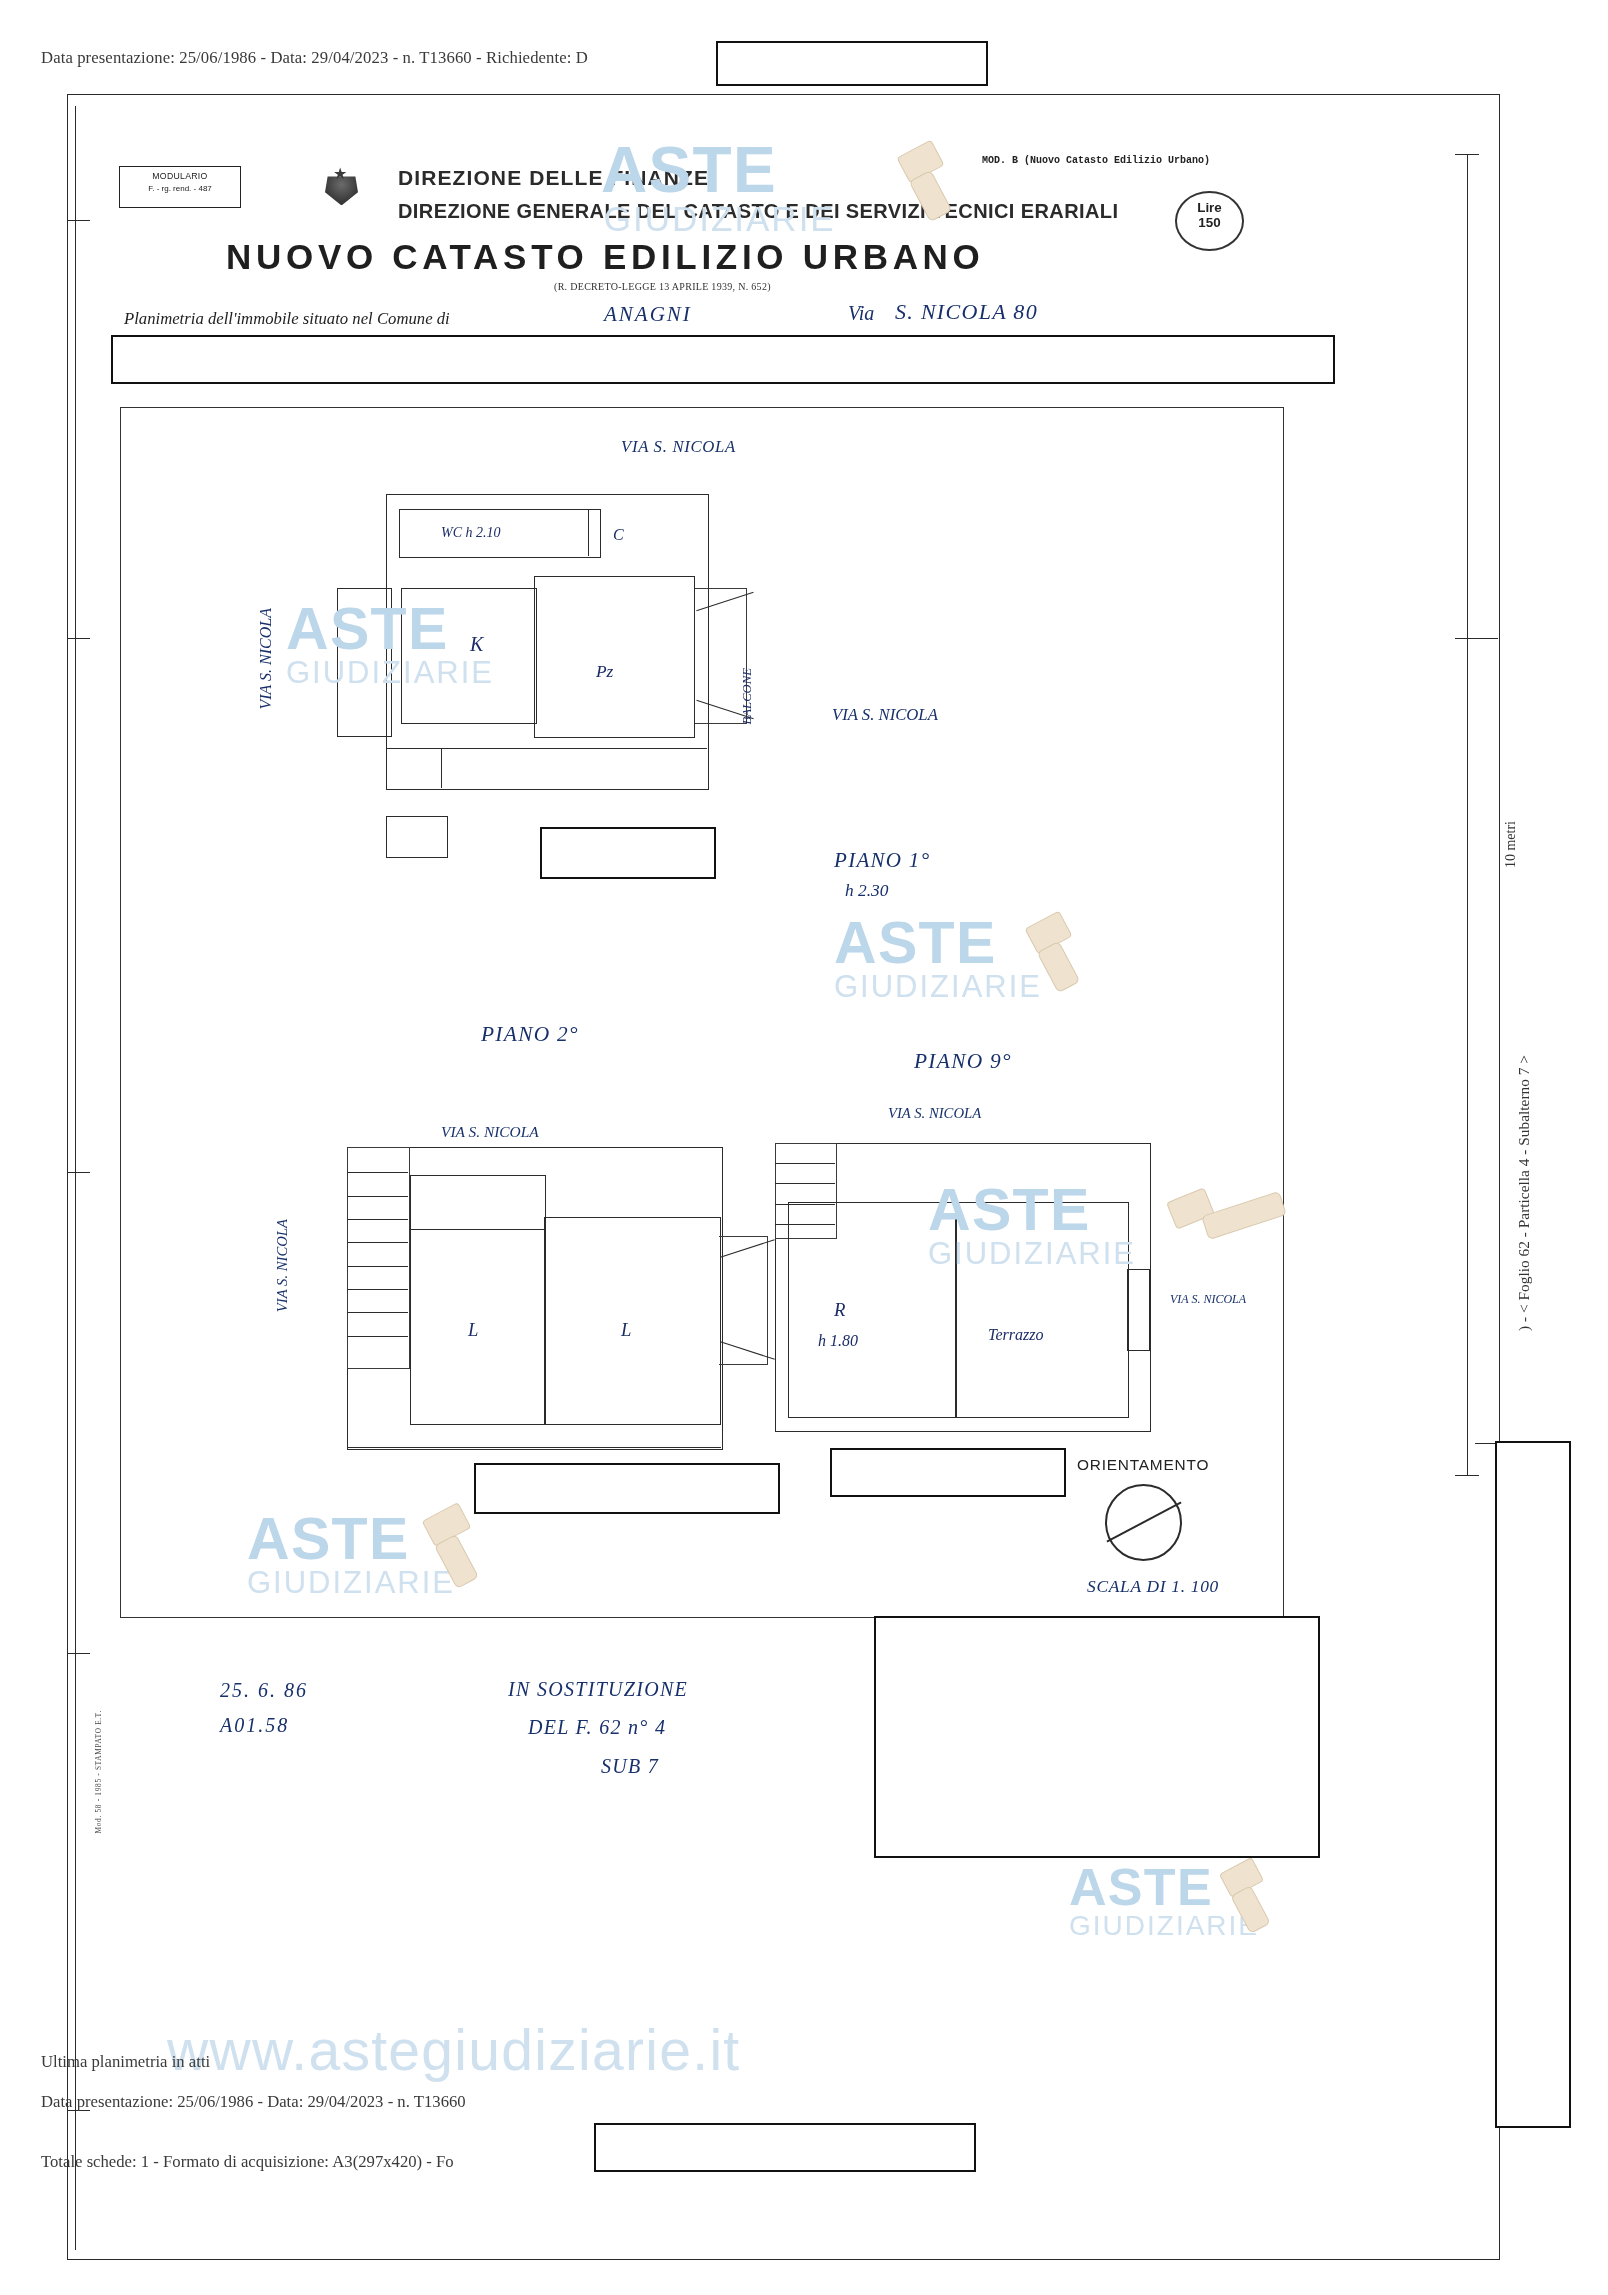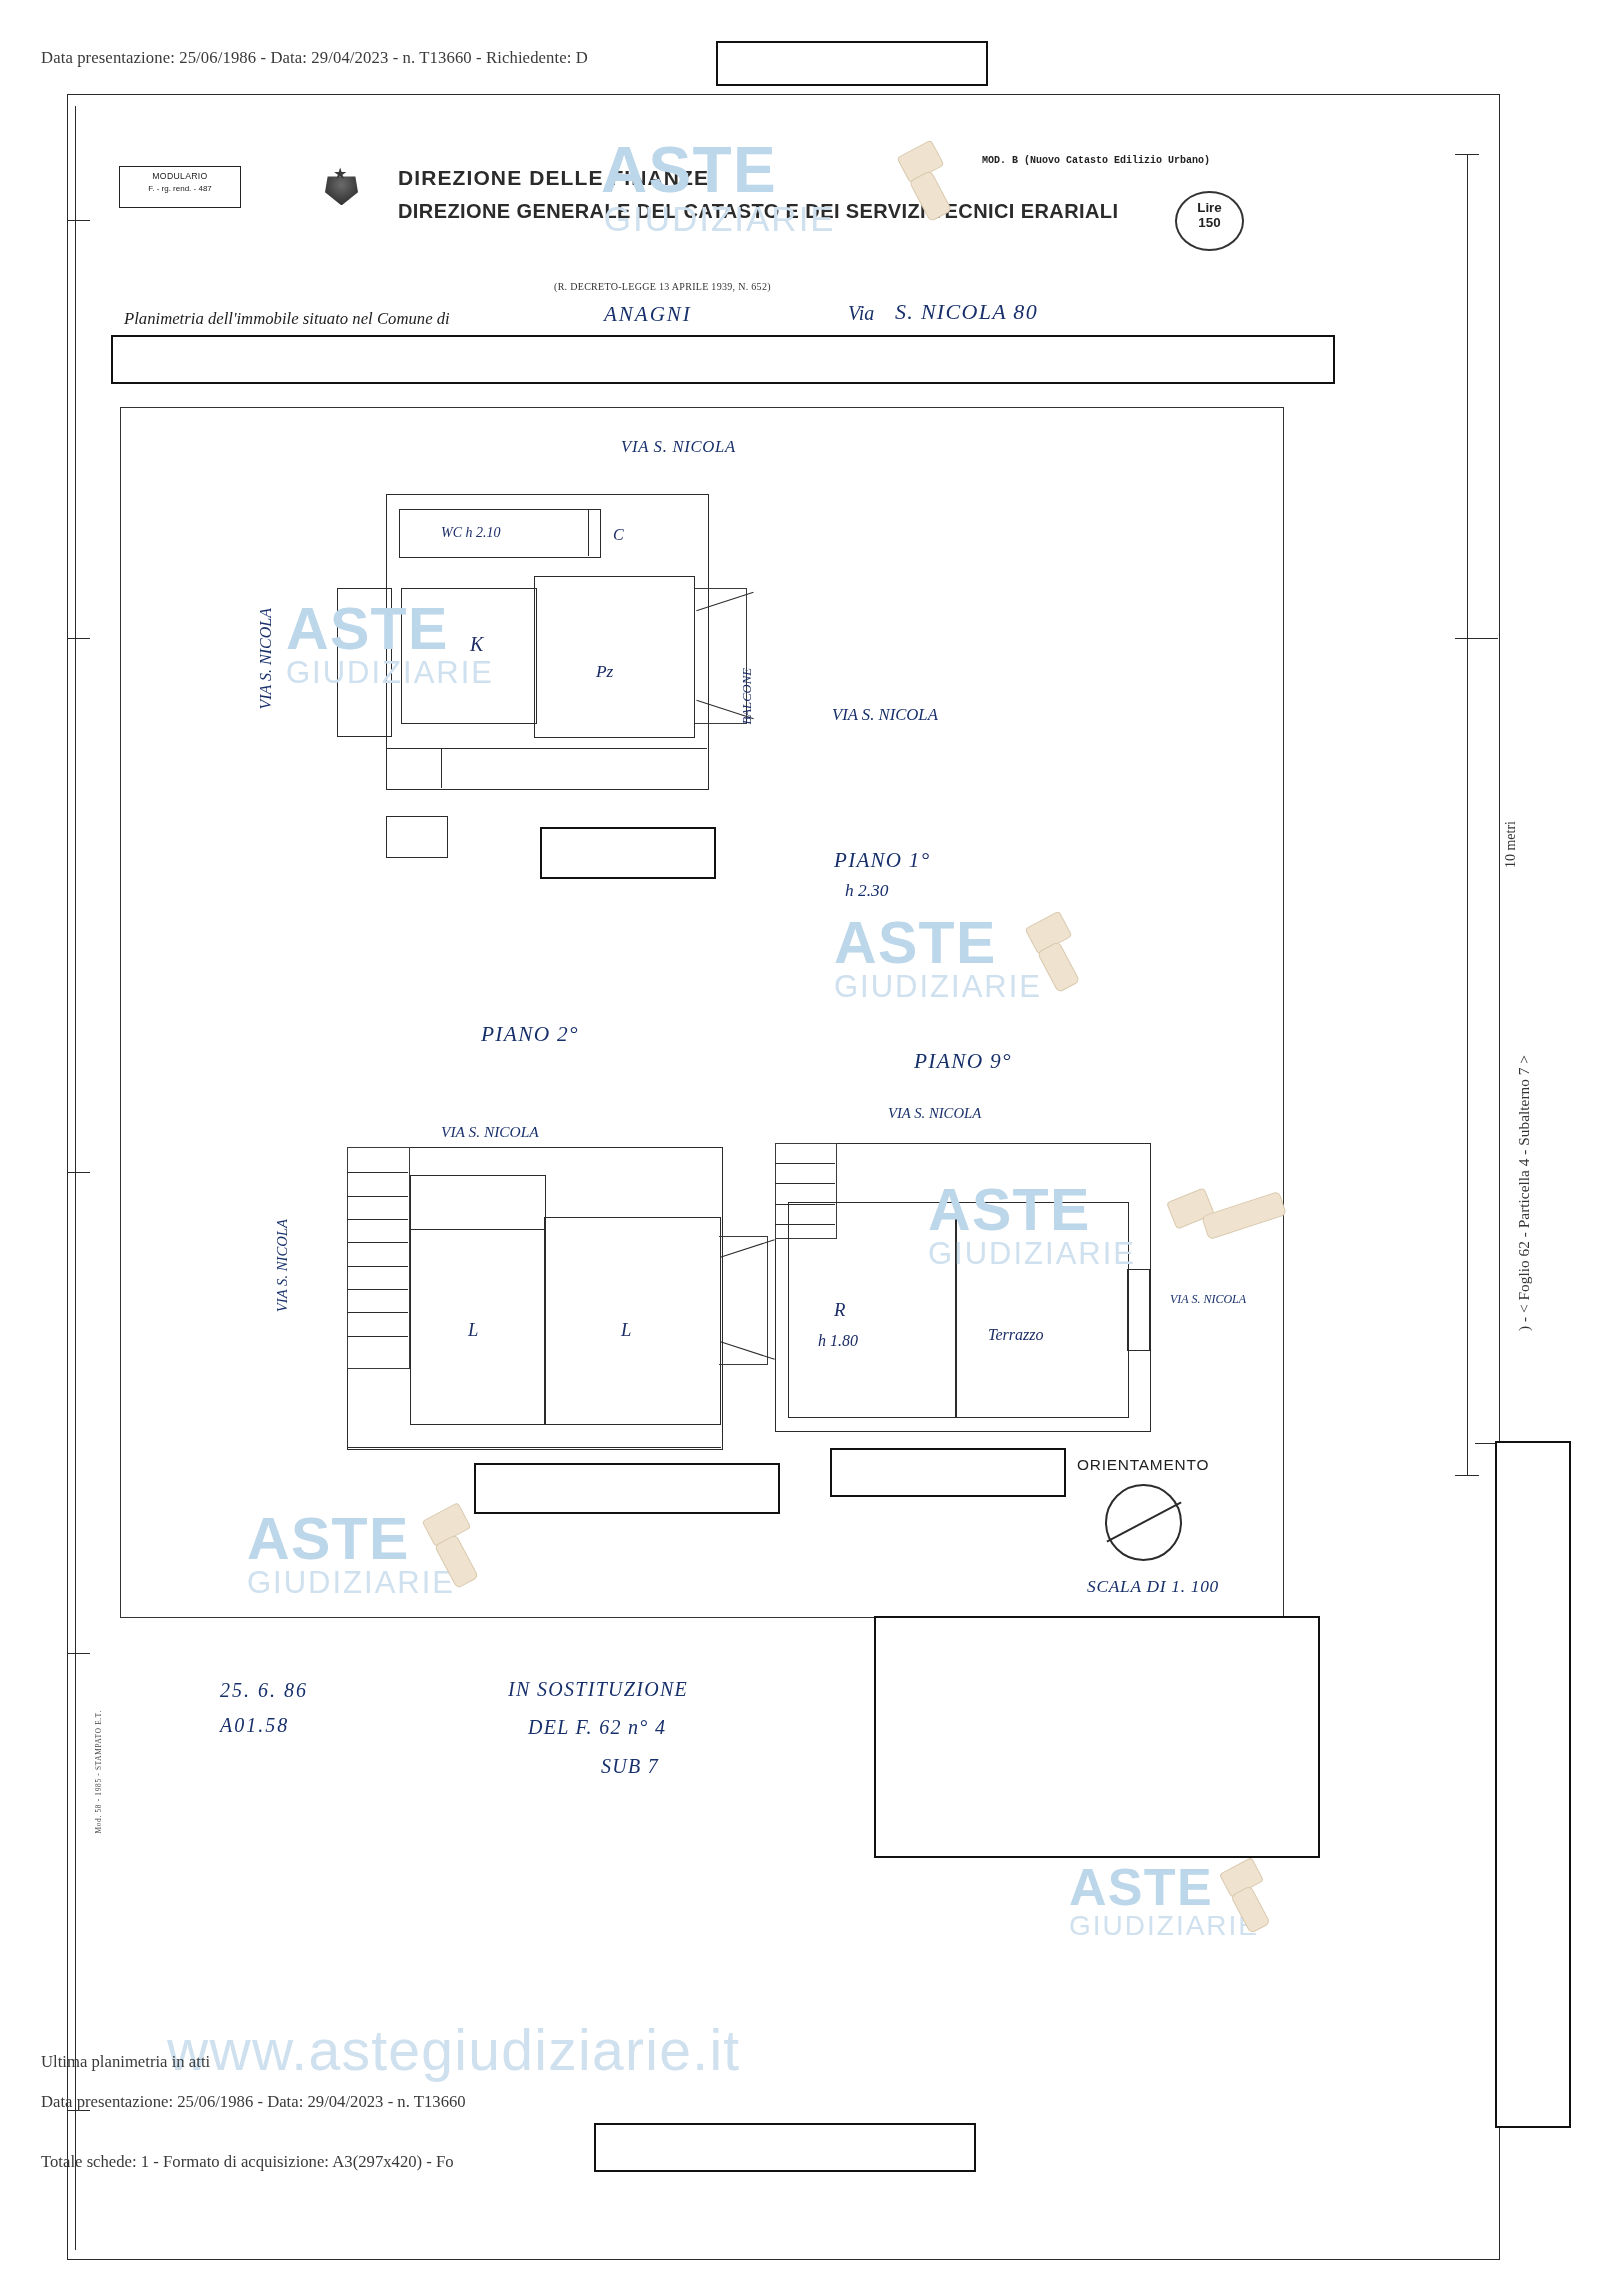--- a/index.html
+++ b/index.html
@@ -106,20 +106,21 @@
     <div style="font-size:8px;">F. - rg. rend. - 487</div>
   </div>
 
   <div class="emblem">
     <div class="body"></div>
     <div class="star">★</div>
   </div>
 
   <div class="min-fin">DIREZIONE DELLE FINANZE</div>
   <div class="dir-gen">DIREZIONE GENERALE DEL CATASTO E DEI SERVIZI TECNICI ERARIALI</div>
+  <div class="nceu">NUOVO CATASTO EDILIZIO URBANO</div>
   <div class="decreto">(R. DECRETO-LEGGE 13 APRILE 1939, N. 652)</div>
   <div class="modb">MOD. B (Nuovo Catasto Edilizio Urbano)</div>
   <div class="lire">Lire<br>150</div>
 
   <div class="planim-line">Planimetria dell'immobile situato nel Comune di</div>
   <div class="hw" style="left:604px;top:302px;font-size:21px;letter-spacing:2px;">ANAGNI</div>
   <div class="hw" style="left:848px;top:302px;font-size:20px;">Via</div>
   <div class="hw" style="left:895px;top:299px;font-size:22px;letter-spacing:1.3px;">S. NICOLA 80</div>
 
   <div class="redact" style="left:111px;top:335px;width:1220px;height:45px;"></div>

